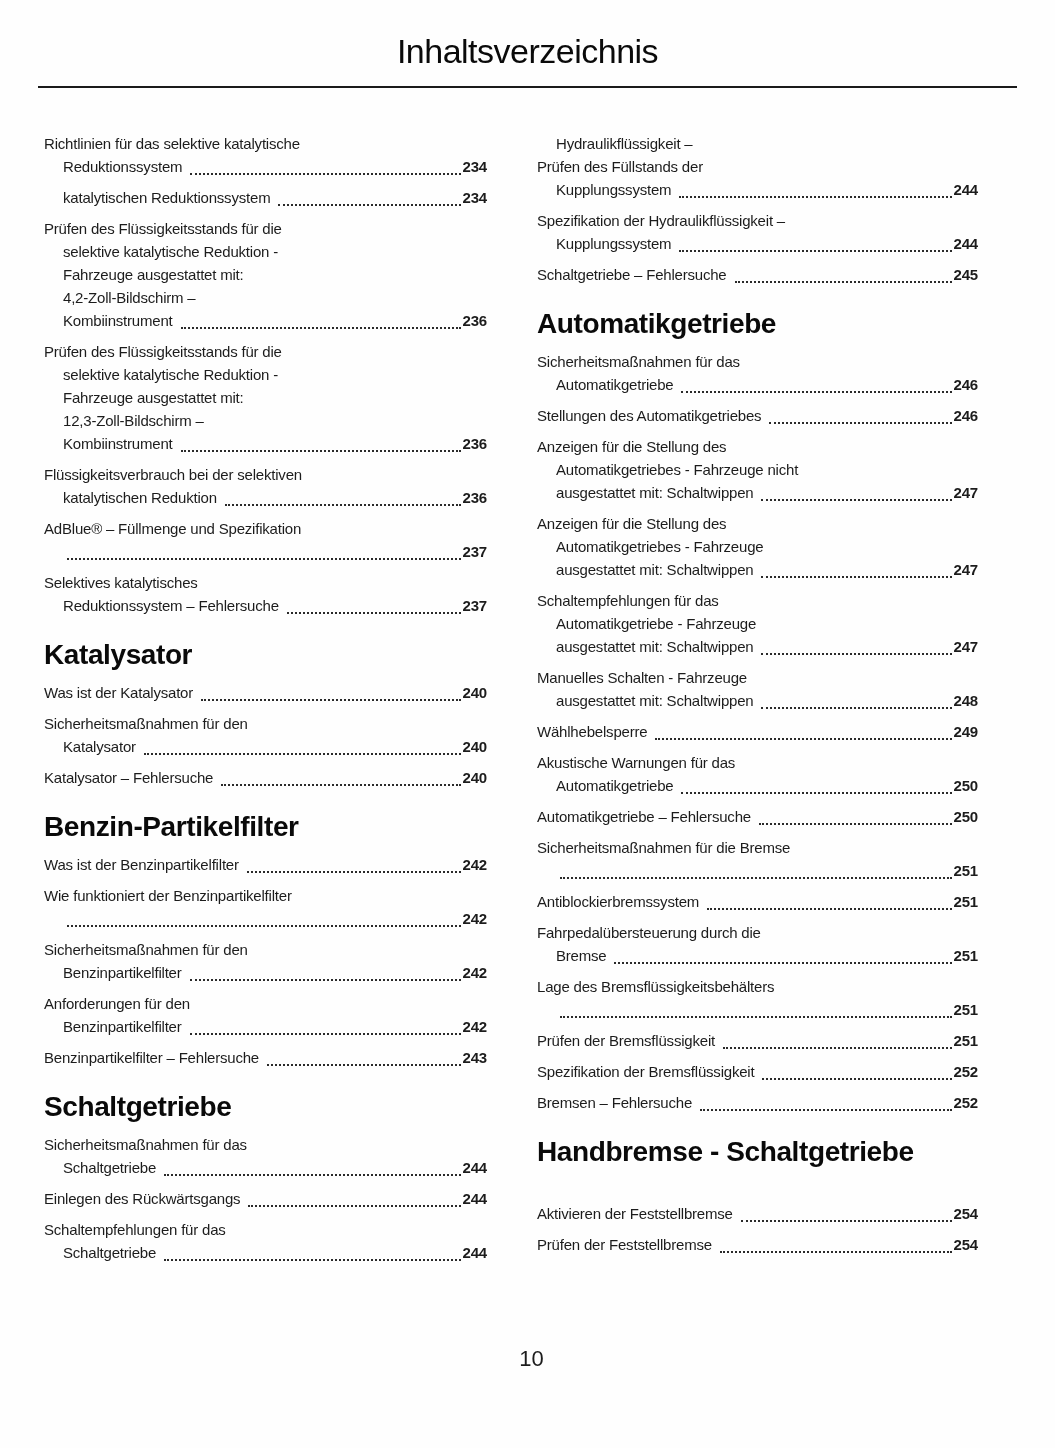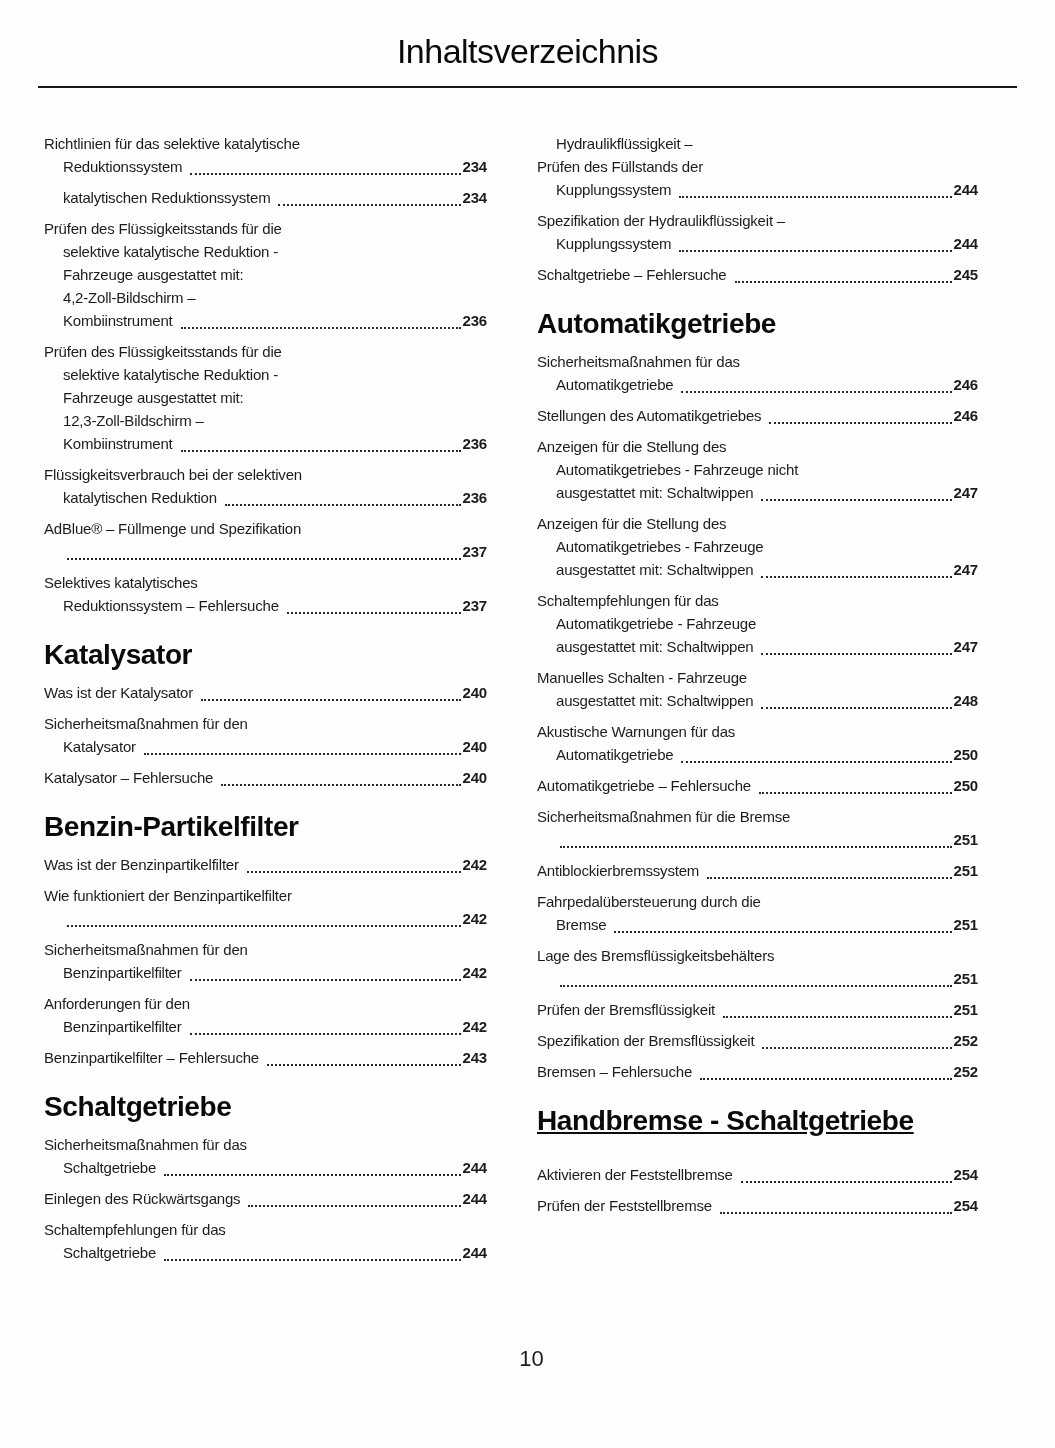--- a/index.html
+++ b/index.html
@@ -36,21 +36,21 @@
   .col + .col { margin-left: 50px; width: 441px; }
   .heading {
     font-size: 28px;
     line-height: 32px;
     font-weight: bold;
     color: #0a0a0a;
     letter-spacing: -0.4px;
     margin: 22px 0 10px 0;
     white-space: nowrap;
   }
-  .heading.xgap { margin-bottom: 26px; text-decoration: underline; }
+  .heading.xgap { margin-bottom: 34px; }
   .section:first-child > .entry:first-child { margin-top: 0; }
   .entry {
     font-size: 15px;
     line-height: 23px;
     letter-spacing: -0.2px;
     margin-top: 8px;
   }
   .line { white-space: nowrap; }
   .cont { padding-left: 19px; }
   .row { display: flex; white-space: nowrap; }
@@ -310,20 +310,27 @@
           </div>
           <div class="entry">
             <div class="line">Manuelles Schalten - Fahrzeuge</div>
             <div class="line row cont">
               <span class="txt">ausgestattet mit: Schaltwippen </span>
               <span class="lead"></span>
               <span class="pg">248</span>
             </div>
           </div>
           <div class="entry">
+            <div class="line row">
+              <span class="txt">Wählhebelsperre </span>
+              <span class="lead"></span>
+              <span class="pg">249</span>
+            </div>
+          </div>
+          <div class="entry">
             <div class="line">Akustische Warnungen für das</div>
             <div class="line row cont">
               <span class="txt">Automatikgetriebe </span>
               <span class="lead"></span>
               <span class="pg">250</span>
             </div>
           </div>
           <div class="entry">
             <div class="line row">
               <span class="txt">Automatikgetriebe – Fehlersuche </span>

